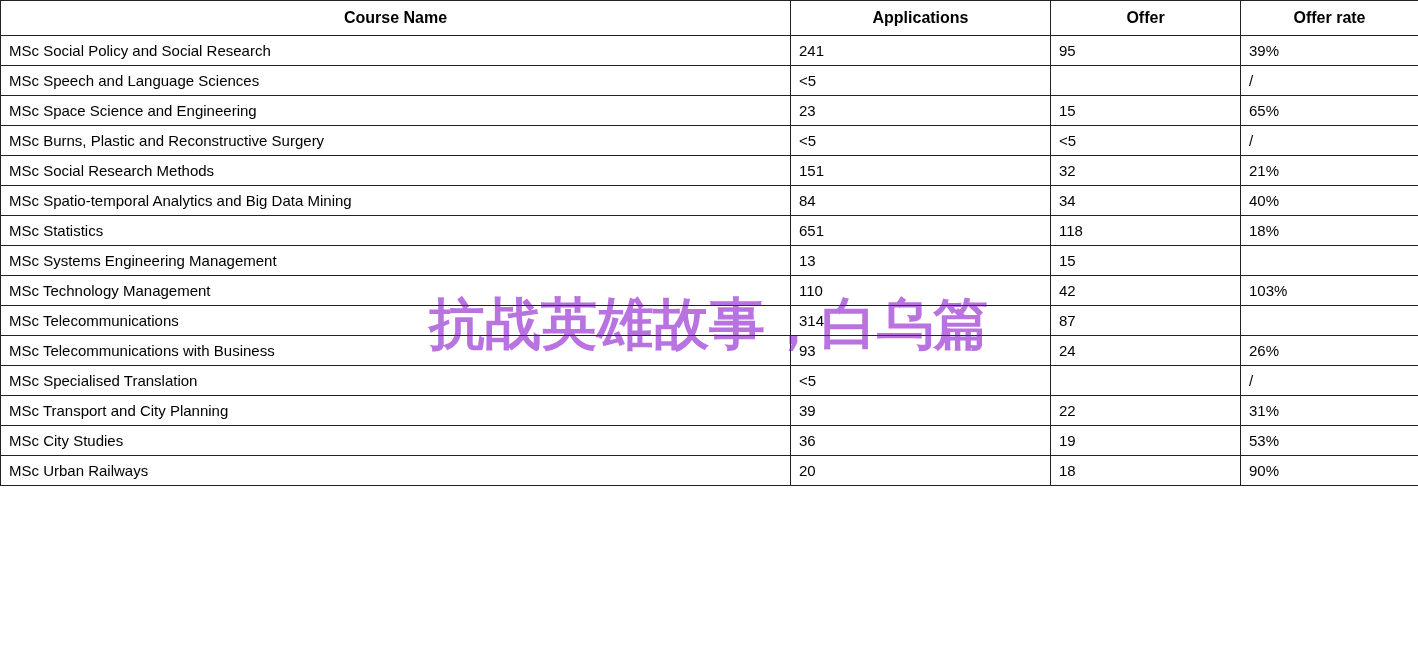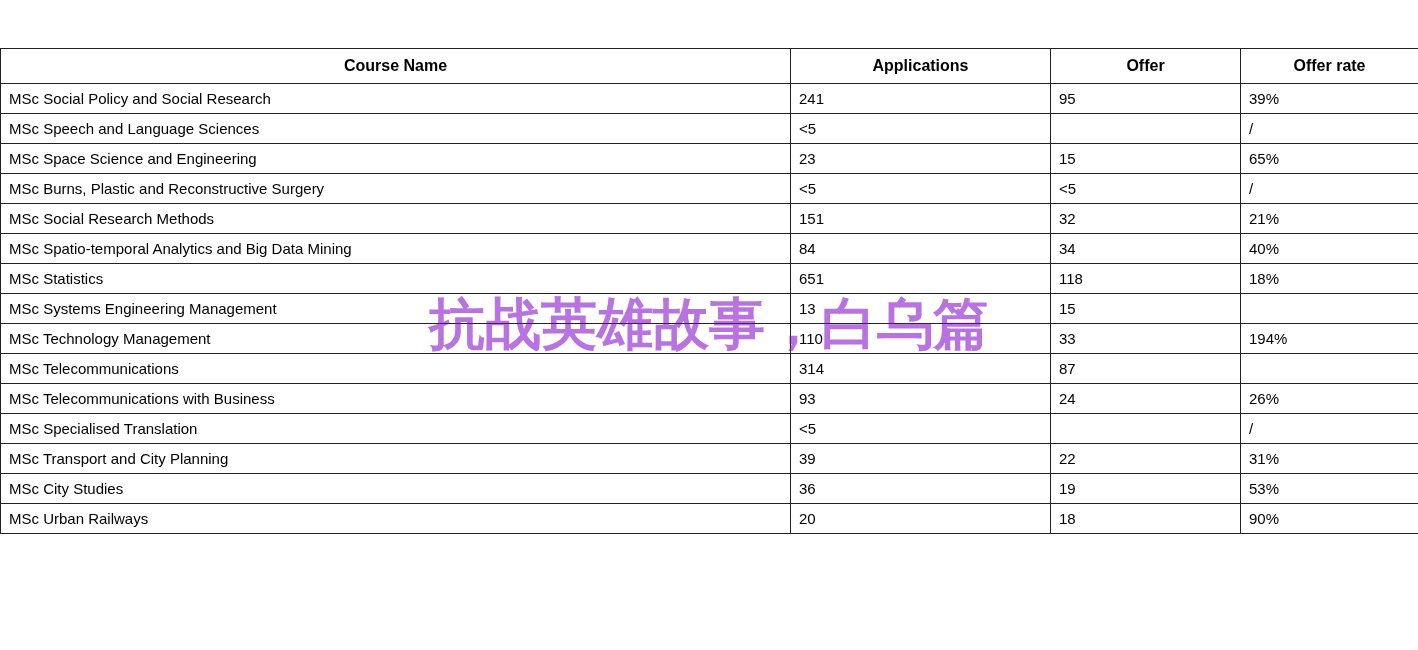--- a/index.html
+++ b/index.html
@@ -17,21 +17,20 @@
       position: relative;
     }
     .table-container {
       width: 1418px;
       padding: 0;
     }
     table {
       width: 100%;
       border-collapse: collapse;
       table-layout: fixed;
-      margin-top: 48px;
     }
     col.col-name { width: 790px; }
     col.col-apps { width: 260px; }
     col.col-offer { width: 190px; }
     col.col-rate { width: 178px; }
     th, td {
       border: 1.5px solid #222;
       padding: 4px 8px;
       vertical-align: middle;
       font-size: 15px;
@@ -127,22 +126,22 @@
         </tr>
         <tr>
           <td>MSc Systems Engineering Management</td>
           <td>13</td>
           <td>15</td>
           <td></td>
         </tr>
         <tr>
           <td>MSc Technology Management</td>
           <td>110</td>
-          <td>33</td>
-          <td>194%</td>
+          <td>42</td>
+          <td>103%</td>
         </tr>
         <tr>
           <td>MSc Telecommunications</td>
           <td>314</td>
           <td>87</td>
           <td></td>
         </tr>
         <tr>
           <td>MSc Telecommunications with Business</td>
           <td>93</td>

